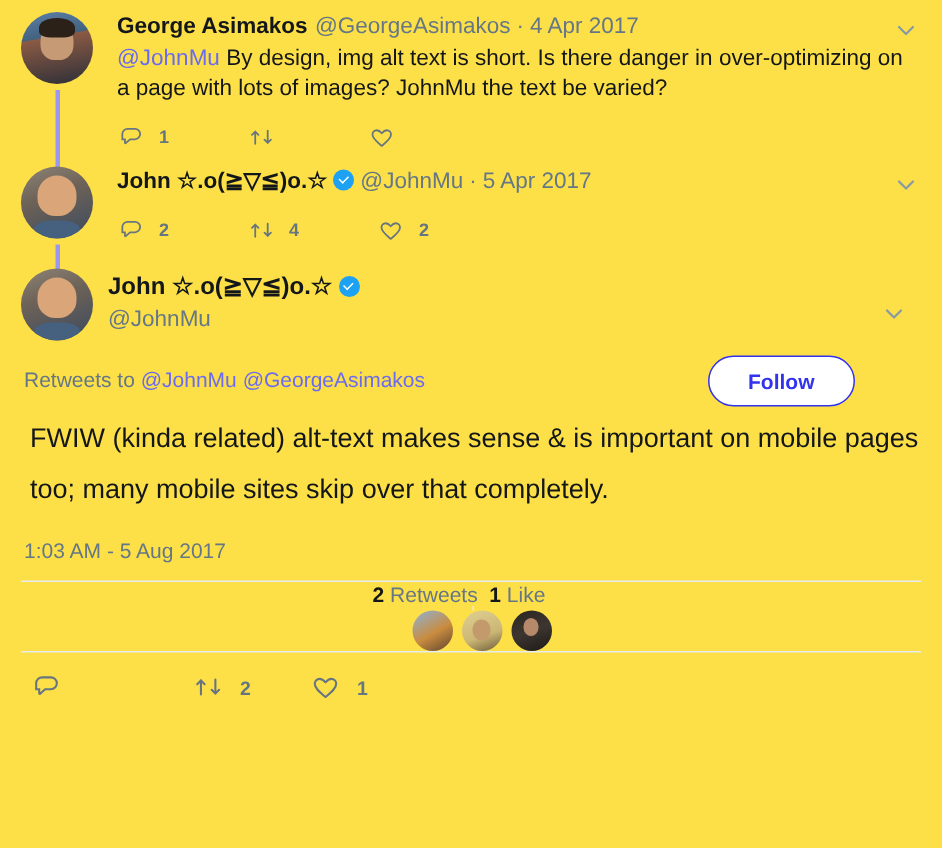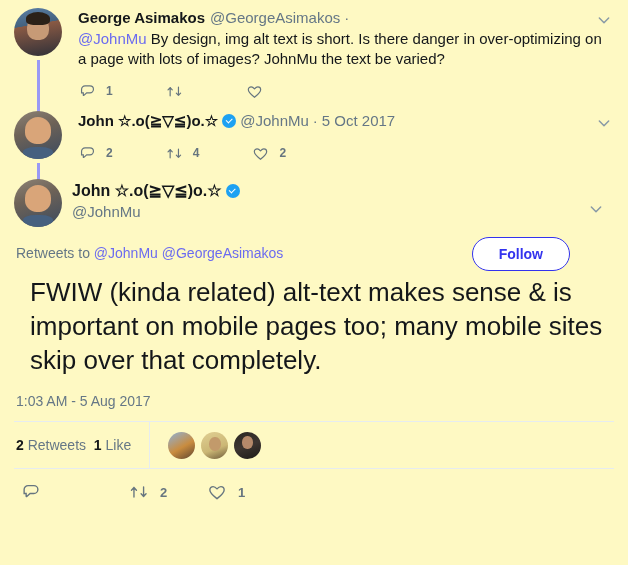--- a/index.html
+++ b/index.html
@@ -3,21 +3,21 @@
 <meta charset="utf-8">
 <style>
   * { box-sizing: border-box; }
   html, body {
     margin: 0; padding: 0;
     width: 628px; height: 565px;
     background: #ffffff;
     font-family: "Liberation Sans", sans-serif;
     -webkit-font-smoothing: antialiased;
   }
-  .page { position: relative; width: 628px; height: 565px; overflow: hidden; background:#fef9c3; }
+  .page { position: relative; width: 628px; height: 565px; overflow: hidden; background:#fde047; }
 
   
   .tweet { position: relative; display: flex; padding: 8px 14px 4px 14px; }
   .av-col { position: relative; width: 60px; flex: 0 0 60px; }
   .avatar {
     width: 48px; height: 48px; border-radius: 50%;
     overflow: hidden; position: relative; background:#ccd6dd;
     display:block;
   }
   .avatar.small { width: 27px; height: 27px; }
@@ -69,28 +69,28 @@
     border: 1.5px solid #3333ee; color: #3333ee; background: #fff;
     border-radius: 22px; padding: 8px 26px; font-size: 14px; font-weight: bold;
     cursor: pointer; line-height: 16px; margin-top: 48px;
   }
   .focal-caret { position: absolute; right: 10px; top: 22px; width: 16px; height: 16px; cursor:pointer; }
 
   .replying { font-size: 14px; color: #657786; margin: 18px 0 0 0; padding-left: 2px; }
   .replying .mention { color: #6b6bf0; }
 
   .focal-text {
-    font-size: 26px; line-height: 34px; color: #14171a;
-    margin: 14px 0 0 14px; padding-left: 2px; font-weight: 300;
+    font-size: 18px; line-height: 34px; color: #14171a;
+    margin: 14px 0 0 4px; padding-left: 2px; font-weight: 300;
   }
   .timestamp { font-size: 14px; color: #657786; margin: 16px 0 0 2px; }
 
   .hr { border-top: 1px solid #e6ecf0; margin-top: 12px; }
 
-  .stats-row { display: flex; align-items: center; height: 46px; padding-left: 2px; }
+  .stats-row { display: flex; align-items: center; height: 46px; padding-left: 2px; flex-direction: column; }
   .stats-counts { font-size: 14px; color: #657786; padding-right: 18px; white-space: nowrap; }
   .stats-counts b { color: #14171a; font-weight: bold; }
   .vsep { width: 1px; height: 46px; background: #e6ecf0; }
   .facepile { display: flex; align-items: center; padding-left: 18px; }
   .facepile .avatar { margin-right: 6px; }
 
   .big-actions { display: flex; align-items: center; height: 46px; padding-left: 6px; }
   .bact { display: flex; align-items: center; color: #66757f; cursor: pointer; }
   .bact .cnt { font-size: 13px; font-weight: bold; margin-left: 10px; }
   .bic { width: 22px; height: 22px; display: block; }
@@ -122,20 +122,21 @@
   <div class="tweet">
     <div class="av-col">
       <div class="avatar ava-george"></div>
       <div class="thread-line" style="top:52px; height:62px;"></div>
     </div>
     <div class="body-col">
       <div class="head-line">
         <span class="dname">George Asimakos</span>
         <span class="handle">@GeorgeAsimakos</span>
         <span class="dot">·</span>
+        <span class="date">4 Apr 2017</span>
       </div>
       <div class="tw-text">
         <span class="mention">@JohnMu</span><span> By design, img alt text is short. Is there danger in over-optimizing on a page with lots of images? JohnMu the text be varied?</span>
       </div>
       <div class="actions">
         <div class="act">
           <svg class="ic" viewBox="0 0 24 24">
             <path d="M4.5 9.3c0-2.4 2-4.3 4.4-4.3h6.2c2.4 0 4.4 1.9 4.4 4.3s-2 4.4-4.4 4.4H11l-3.6 3.2c-.3.3-.7.1-.7-.3v-2.9h-2.2z" fill="none" stroke="#66757f" stroke-width="1.5"></path>
           </svg>
           <span class="cnt">1</span>
@@ -163,21 +164,21 @@
     <div class="av-col">
       <div class="avatar ava-john"></div>
       <div class="thread-line" style="top:52px; height:58px;"></div>
     </div>
     <div class="body-col">
       <div class="head-line">
         <span class="dname">John ☆.o(≧▽≦)o.☆</span>
         <span class="badge"></span>
         <span class="handle" style="margin-left:0;">@JohnMu</span>
         <span class="dot">·</span>
-        <span class="date">5 Oct 2017</span>
+        <span class="date">5 Apr 2017</span>
       </div>
       <div class="actions">
         <div class="act">
           <svg class="ic" viewBox="0 0 24 24">
             <path d="M4.5 9.3c0-2.4 2-4.3 4.4-4.3h6.2c2.4 0 4.4 1.9 4.4 4.3s-2 4.4-4.4 4.4H11l-3.6 3.2c-.3.3-.7.1-.7-.3v-2.9h-2.2z" fill="none" stroke="#66757f" stroke-width="1.5"></path>
           </svg>
           <span class="cnt">2</span>
         </div>
         <div class="act">
           <svg class="ic" viewBox="0 0 24 24">

